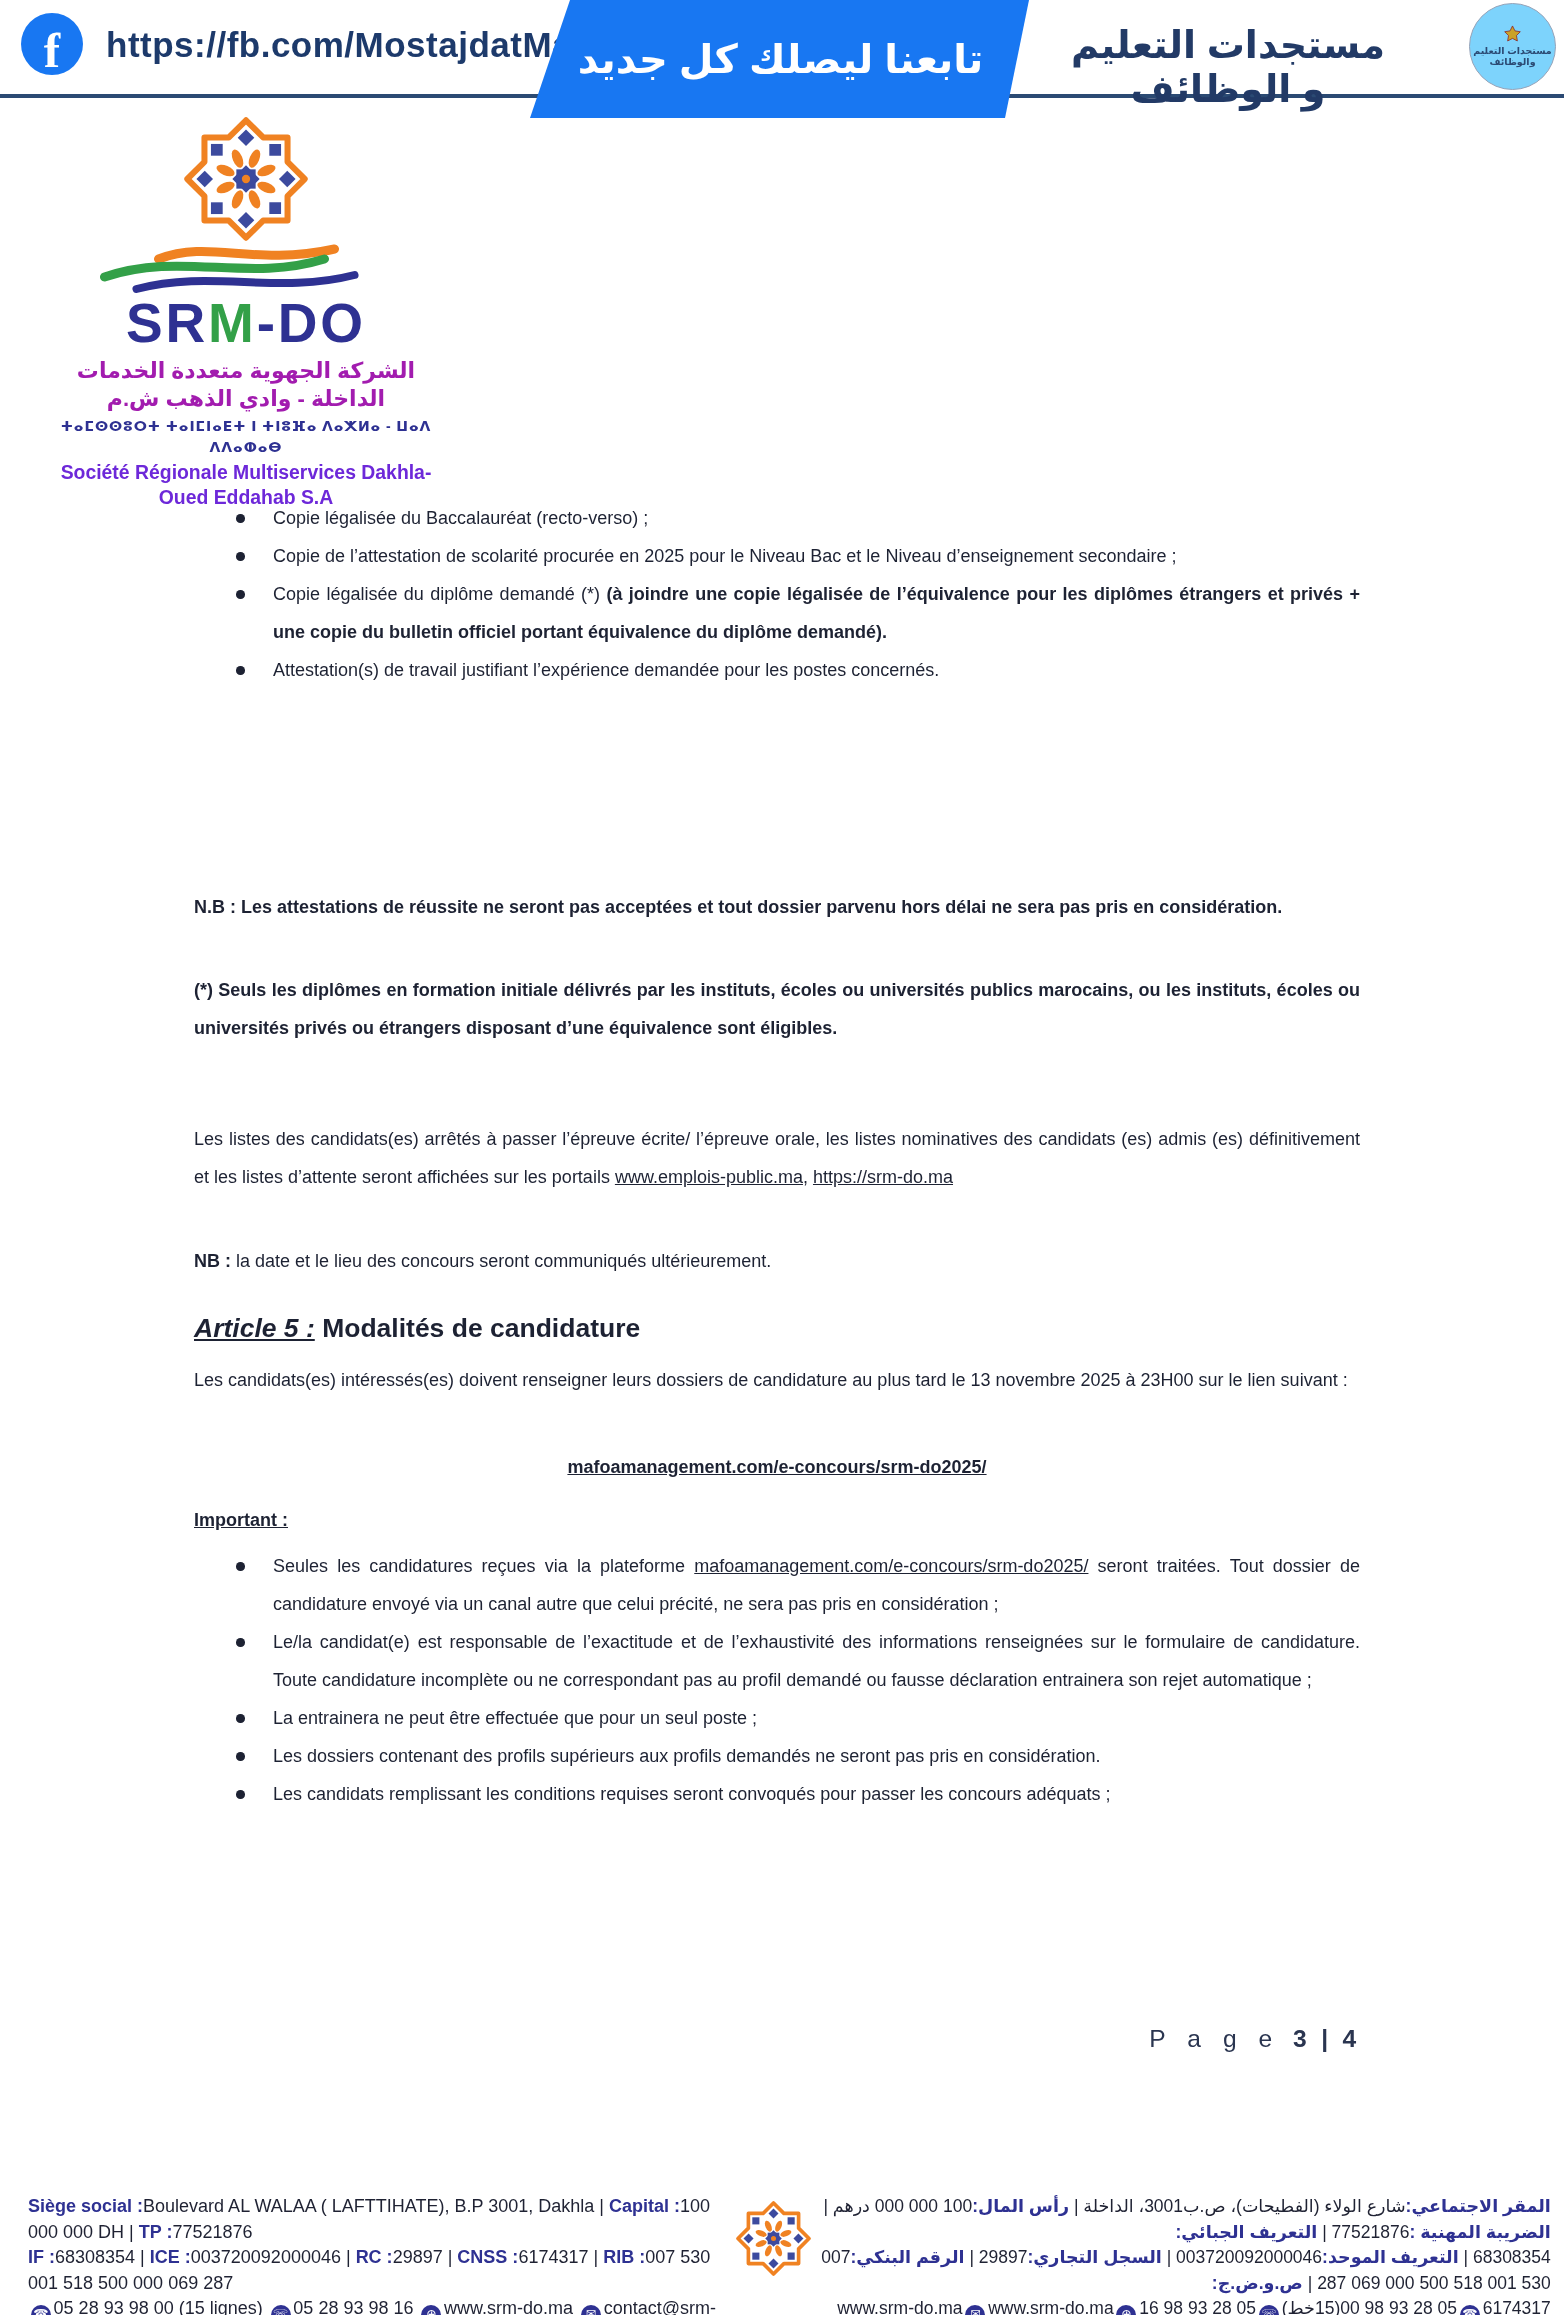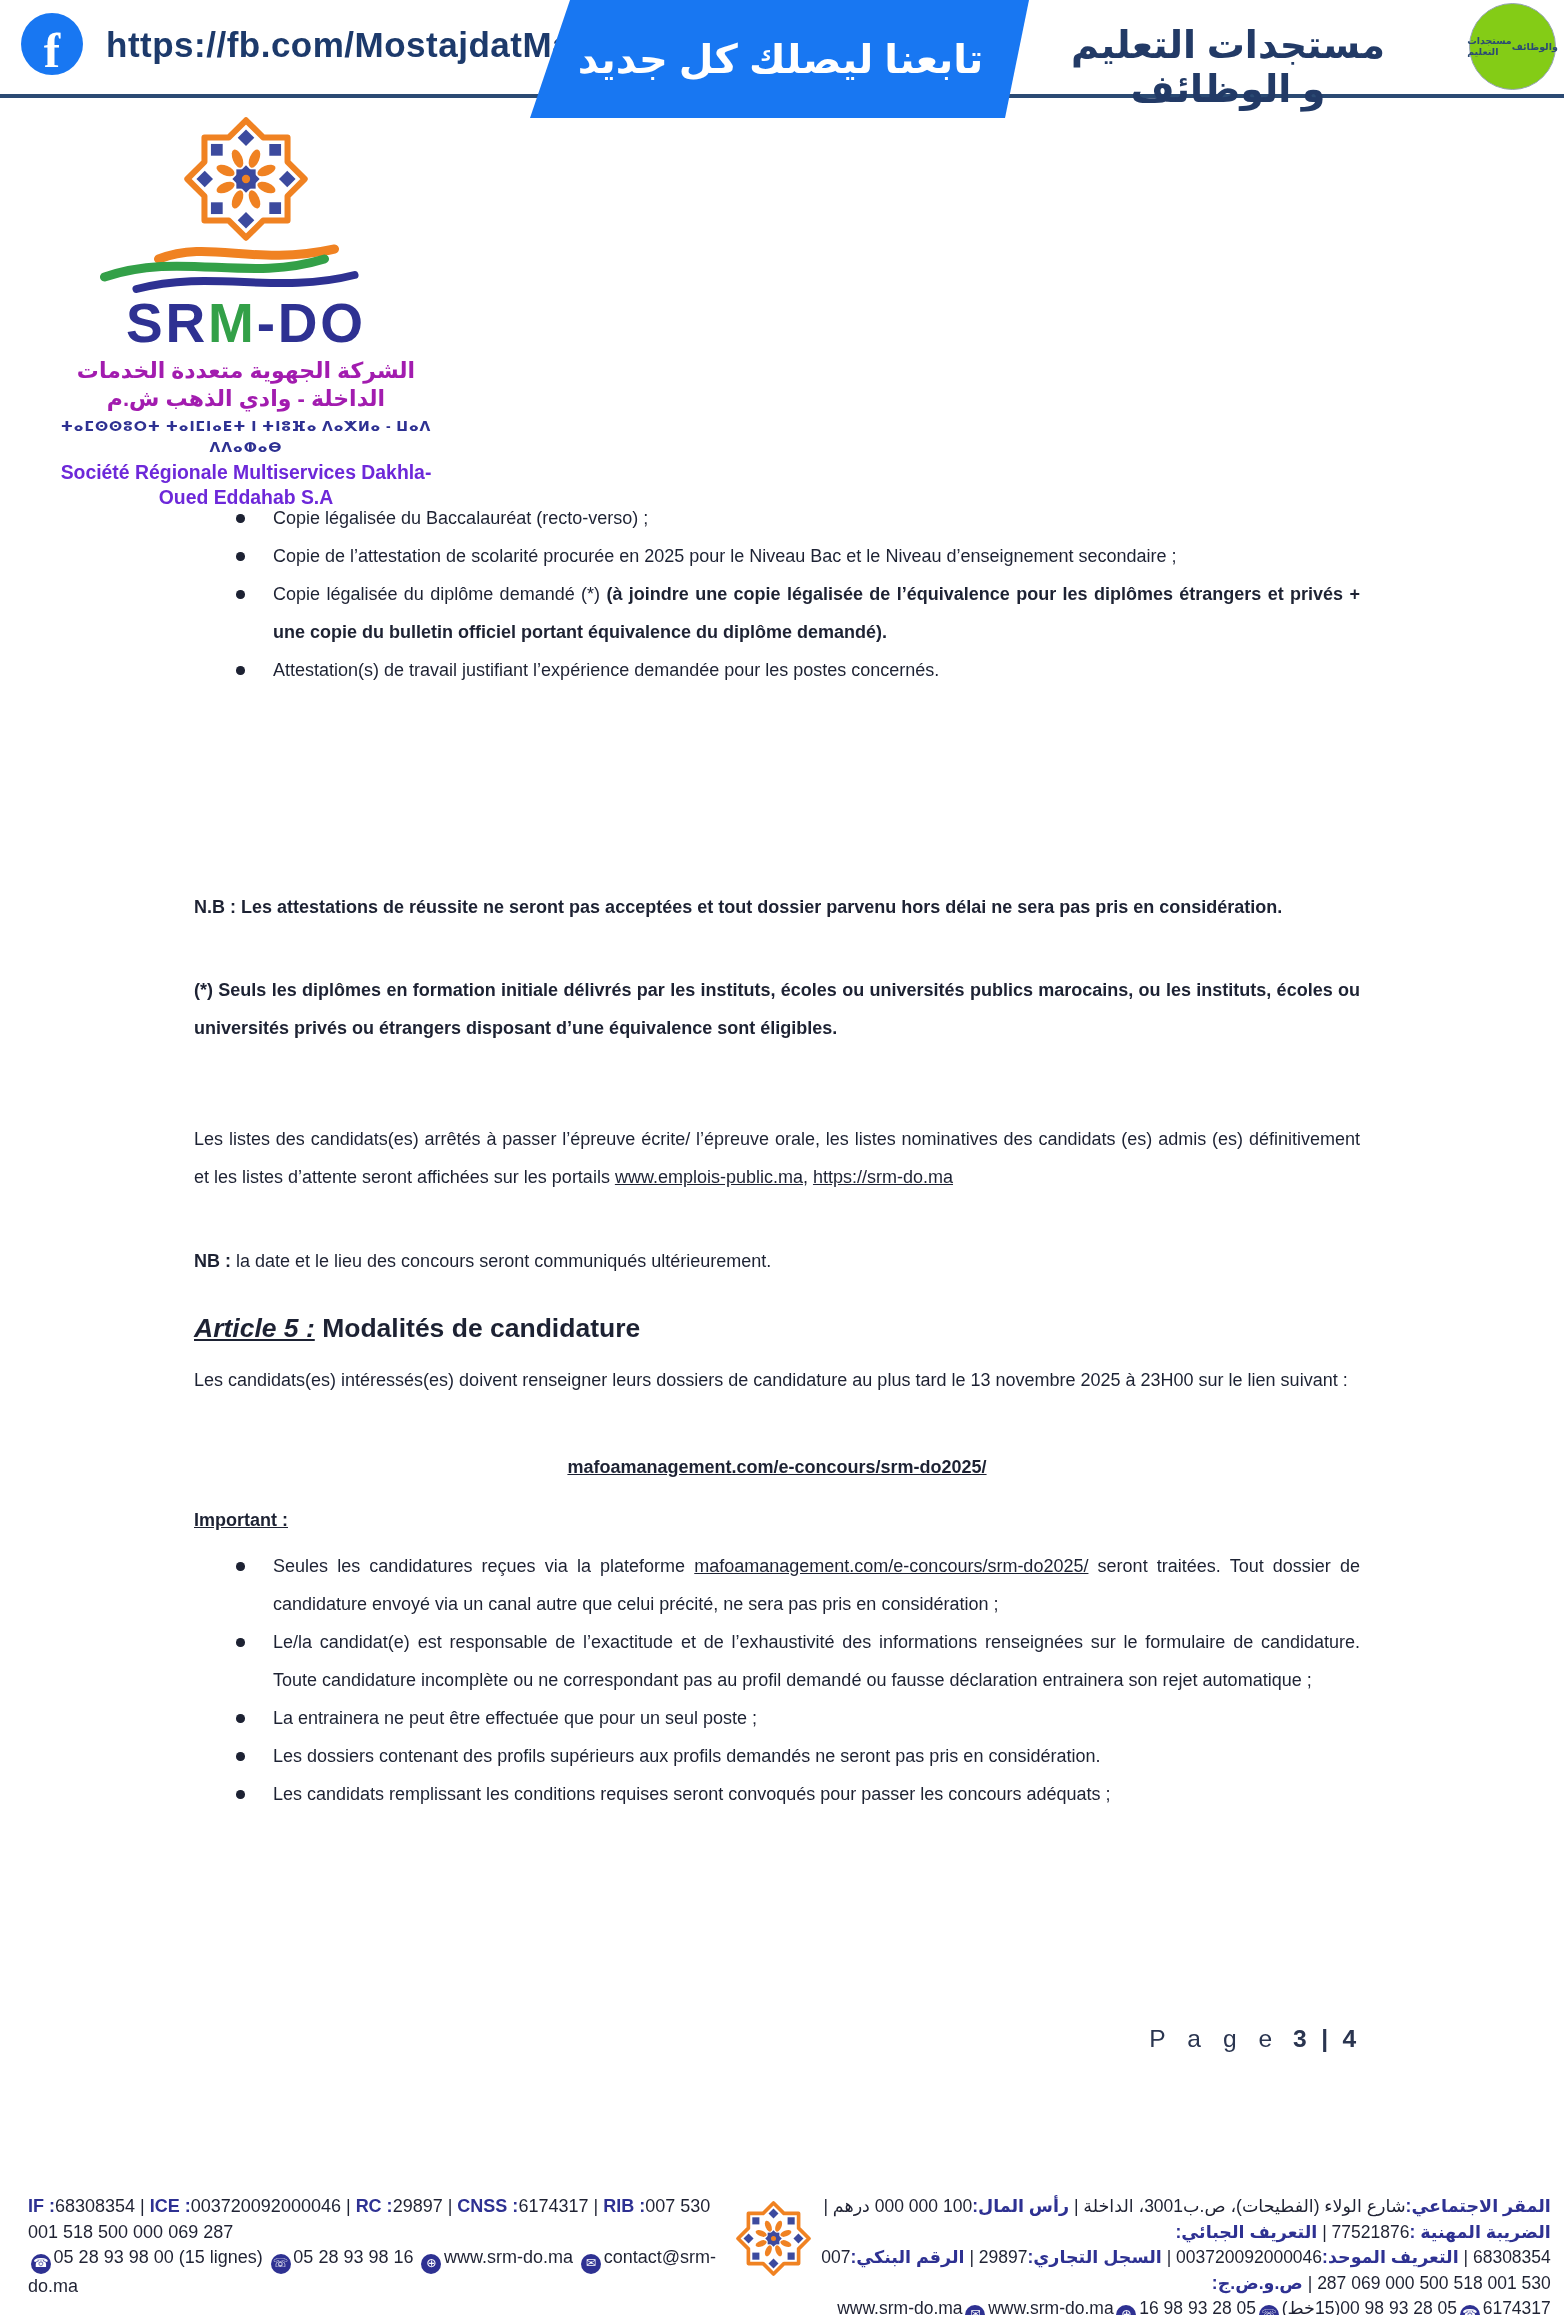--- a/index.html
+++ b/index.html
@@ -14,21 +14,21 @@
   .fb-f{color:#fff;font-size:49px;font-weight:bold;font-family:"Liberation Serif","DejaVu Serif",serif;
         transform:translateY(5.7px);}
   .fb-url{position:absolute;left:106px;top:24.6px;font-size:35px;font-weight:bold;color:#1d3a6b;letter-spacing:0.5px;}
   .ribbon{position:absolute;left:511px;top:0;width:539px;height:118px;background:#1877f2;
           clip-path:polygon(59px 0,calc(100% - 21px) 0,calc(100% - 45px) 100%,19px 100%);
           display:flex;align-items:center;justify-content:center;}
   .ribbon-text{color:#ffffff;font-size:40px;font-weight:bold;direction:rtl;}
   .site-title{position:absolute;left:1067px;top:23px;width:322px;text-align:center;
               font-size:38px;font-weight:bold;color:#223a66;direction:rtl;}
   .badge{position:absolute;left:1469px;top:2.8px;width:85px;height:85px;border-radius:50%;
-         border:1.9px solid #97a3b8;background:#84cc16;display:flex;flex-direction:row;
+         border:1.9px solid #97a3b8;background:#7dd3fc;display:flex;flex-direction:column;
          align-items:center;justify-content:center;text-align:left;}
   .badge .crest{margin-bottom:0.9px;}
   .badge-t{font-size:9.5px;font-weight:bold;color:#2b4a73;direction:rtl;line-height:11.4px;}
 
   
   .logo-block{position:absolute;top:112px;left:38px;width:416px;text-align:center;}
   .logo-star-wrap{line-height:0;}
   .logo-waves{margin-top:-9.5px;}
   .logo-name{font-size:55px;font-weight:bold;color:#2e3192;letter-spacing:2.8px;line-height:55px;margin-top:-5.7px;}
   .logo-name .m{color:#33a048;}
@@ -164,20 +164,23 @@
     <li><span>Les candidats remplissant les conditions requises seront convoqués pour passer les concours adéquats ;</span></li>
   </ul>
 
   <div class="pagenum abs" style="top:2020px;">
     <span class="pg-word">P a g e</span><span class="pg-val">3 | 4</span>
   </div>
 
   <footer class="pfooter">
     <div class="f-left">
       <div>
+        <span class="flbl">Siège social :</span><span>Boulevard AL WALAA ( LAFTTIHATE), B.P 3001, Dakhla  |  </span><span class="flbl">Capital :</span><span>100 000 000 DH  |  </span><span class="flbl">TP :</span><span>77521876</span>
+      </div>
+      <div>
         <span class="flbl">IF :</span><span>68308354 | </span><span class="flbl">ICE :</span><span>003720092000046 | </span><span class="flbl">RC :</span><span>29897 | </span><span class="flbl">CNSS :</span><span>6174317 | </span><span class="flbl">RIB :</span><span>007 530 001 518 500 000 069  287</span>
       </div>
       <div>
         <span class="ic">☎</span><span>05 28 93 98 00 (15 lignes)</span>
         <span class="ic">☏</span><span>05 28 93 98 16</span>
         <span class="ic">⊕</span><span>www.srm-do.ma</span>
         <span class="ic">✉</span><span>contact@srm-do.ma</span>
         
       </div>
     </div>

